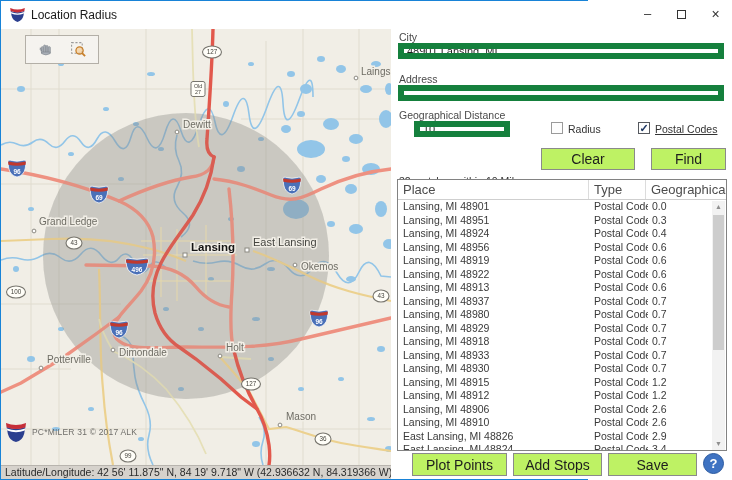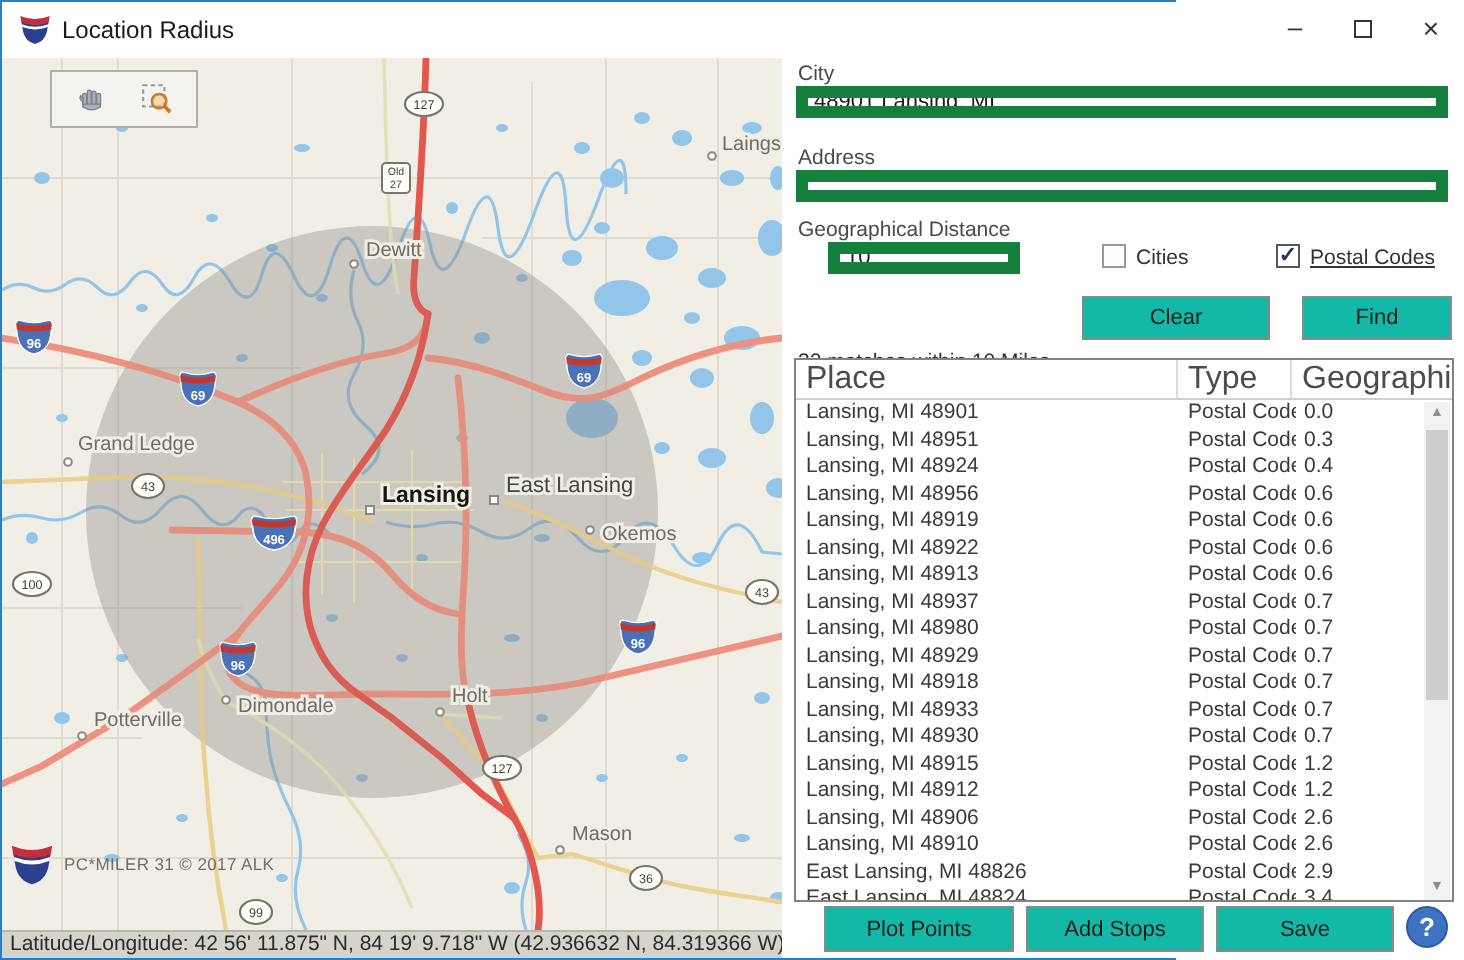--- a/index.html
+++ b/index.html
@@ -30,33 +30,33 @@
   .attribution svg { width:26px; height:21px; }
   .attribution span { font-size:8.5px; color:#6f6e6a; margin-left:3px; letter-spacing:0.2px; }
   .statusbar { position:absolute; left:0; top:464px; width:390px; height:14px;
     background:#d6d2cc; border-top:1px solid #b8b4ae; font-size:10.5px; color:#2b2b2b;
     line-height:13px; padding-left:4px; white-space:nowrap; overflow:hidden; }
   
   .panel { position:absolute; left:390px; top:28px; width:340px; height:450px; background:#fff; }
   .lbl { position:absolute; font-size:10.5px; color:#4a4a4a; }
   .tin { position:absolute; border:6px solid #15803d; background:#fff; font-size:11px;
     color:#1e1e1e; padding:0 3px; font-family:"Liberation Sans",sans-serif; height:16px; line-height:14px; }
-  .btn { position:absolute; background:#14b8a6; border:1px solid #8a8a8a; font-size:11px;
+  .btn { position:absolute; background:#bef264; border:1px solid #8a8a8a; font-size:14px;
     color:#1e1e1e; text-align:center; cursor:default; font-family:"Liberation Sans",sans-serif; }
   .cbx { position:absolute; width:12px; height:12px; border:1px solid #9a9a9a; background:#fdfdfd;
     font-size:11px; line-height:11px; text-align:center; color:#1f3864; font-weight:bold; }
   .cbx.checked { border-color:#55585e; }
   .cbx-lbl { position:absolute; font-size:10.5px; color:#333; }
   .matches { position:absolute; left:8px; top:146px; font-size:10.5px; color:#333; }
   
   .table { position:absolute; left:6px; top:150px; width:330px; height:272px;
     border:1px solid #828282; background:#fff; overflow:hidden; }
   .thead { position:absolute; left:0; top:0; width:328px; height:20px; background:#fff;
     border-bottom:1px solid #cfcfcf; display:flex; }
-  .th { font-size:16px; color:#4c4c4c; line-height:19px; padding-left:5px;
+  .th { font-size:13px; color:#4c4c4c; line-height:19px; padding-left:5px;
     border-right:1px solid #dcdcdc; overflow:hidden; white-space:nowrap; }
   .th.c1 { width:191px; } .th.c2 { width:57px; } .th.c3 { width:80px; border-right:none; }
   .tbody { position:absolute; left:0; top:20px; width:314px; height:250px; overflow:hidden; }
   .trow { position:relative; height:13.5px; line-height:13.5px; white-space:nowrap; }
   .tc { position:absolute; top:0; font-size:10.5px; color:#3a3a3a; overflow:hidden; }
   .tc-place { left:5px; width:185px; }
   .tc-type  { left:196px; width:54px; }
   .tc-dist  { left:254px; width:55px; }
   
   .sbar { position:absolute; right:1px; top:21px; width:13px; height:249px; background:#f2f2f2; }
@@ -328,21 +328,21 @@
 
   <div class="panel">
     <div class="lbl" style="left:8px; top:2px;">City</div>
     <input class="tin" style="left: 7px; top: 14px; width: 326px;" value="48901 Lansing, MI">
     <div class="lbl" style="left:8px; top:44px;">Address</div>
     <input class="tin" style="left: 7px; top: 56px; width: 326px;" value="">
     <div class="lbl" style="left:8px; top:80px;">Geographical Distance</div>
     <input class="tin" style="left: 7px; top: 92px; width: 96px; margin-left: 16px;" value="10">
 
     <div class="cbx" style="left:160px; top:93px;"></div>
-    <div class="cbx-lbl" style="left:177px; top:94px;">Cities</div>
+    <div class="cbx-lbl" style="left:177px; top:94px;">Radius</div>
     <div class="cbx checked" style="left:247px; top:93px;">✓</div>
     <div class="cbx-lbl" style="left:264px; top:94px;text-decoration:underline;">Postal Codes</div>
 
     <div class="matches">32 matches within 10 Miles</div>
     <button class="btn" style="left:150px; top:119px; width:94px; height:22px;">Clear</button>
     <button class="btn" style="left:260px; top:119px; width:75px; height:22px;">Find</button>
 
     <div class="table">
       <div class="thead">
         <div class="th c1">Place</div>

